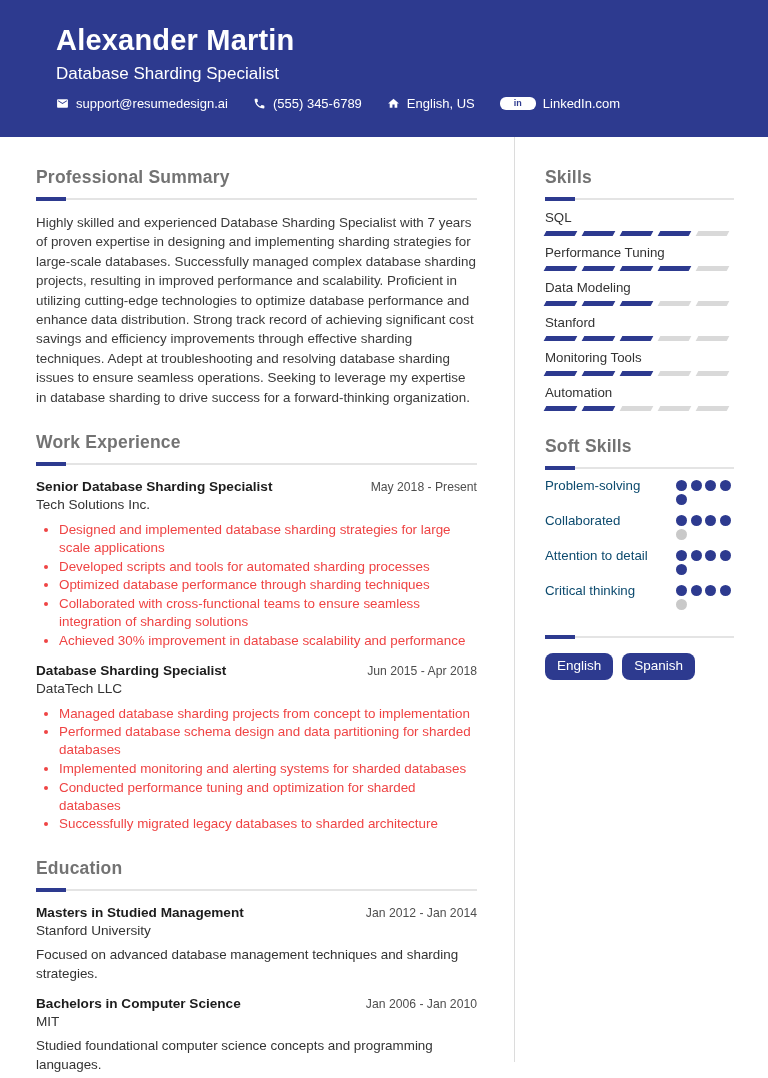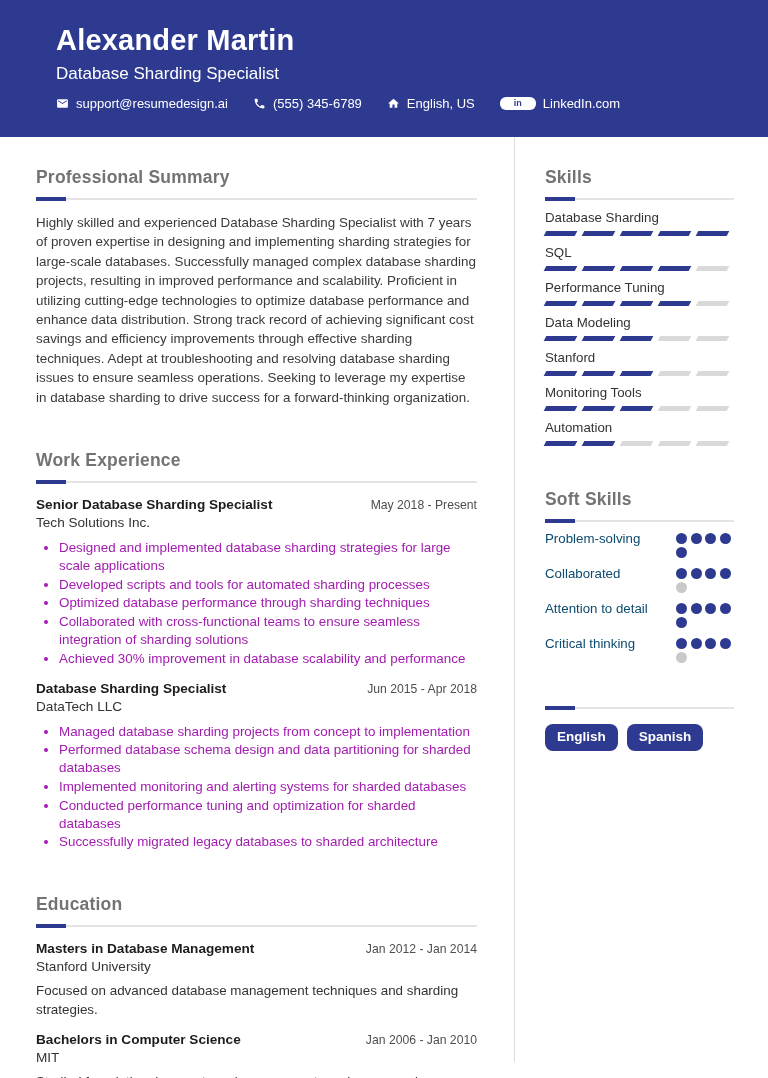--- a/index.html
+++ b/index.html
@@ -26,49 +26,49 @@
   .contact svg{width:13px;height:13px;fill:#fff;flex:0 0 auto}
   .li-badge{width:36px;height:13px;background:#fff;color:var(--accent);
     font-size:9px;font-weight:700;border-radius:6px;display:flex;
     align-items:center;justify-content:center;flex:0 0 auto;line-height:1}
   
   .main{display:flex;height:925px;padding:0 34px 0 36px}
   .left-col{width:441px;margin-right:37px}
   .v-divider{width:1px;background:#dcdcdc}
   .right-col{flex:1;padding-left:30px}
   
-  .section{margin-top:43px}
+  .section{margin-top:25px}
   .section.first{margin-top:30px}
   .section-heading{font-size:17.5px;font-weight:700;color:#737373;margin:0;letter-spacing:.2px}
   .rule{position:relative;height:4px;margin-top:9px}
   .rule .line{position:absolute;left:0;right:0;top:1px;height:2px;background:var(--rule-line)}
   .rule .accent{position:absolute;left:0;top:0;width:30px;height:4px;background:var(--accent)}
   
   .summary-text{font-size:13.4px;line-height:19.4px;color:#3a3a3a;margin:12px 0 0}
   .job,.edu{margin-top:13px}
   .entry-head{display:flex;justify-content:space-between;align-items:flex-end}
   .entry-title{font-size:13.6px;font-weight:700;color:#1c1c1c}
   .entry-dates{font-size:12.2px;color:#4e4e4e;white-space:nowrap;padding-left:10px}
   .entry-sub{font-size:13.6px;color:#333;margin-top:3px}
   ul.bullets{margin:9px 0 3px;padding-left:23px}
-  ul.bullets li{font-size:13.4px;line-height:17.8px;margin-bottom:1px;color:#a21caf}
+  ul.bullets li{font-size:13.4px;line-height:17.8px;margin-bottom:1px;color:#ef4444}
   .edu-desc{font-size:13.4px;line-height:18.6px;color:#333;margin:8px 0 0}
   
   .skill{margin-top:9px}
   .skill-label{font-size:13.3px;color:#333;margin-bottom:6px}
   .skill-bar{display:flex;gap:7px;height:5px;margin-bottom:5px}
   .seg{width:31px;height:5px;background:var(--bar-empty);transform:skewX(-28deg)}
   .seg.filled{background:var(--accent)}
   .soft-row{display:flex;margin-top:8px}
   .soft-label{flex:1;font-size:13.3px;color:#0c4a6e;line-height:16.5px;padding-right:6px}
   .dots{width:58px;display:flex;flex-wrap:wrap;gap:3px 3.5px;align-content:flex-start;padding-top:2px}
   .dot{width:11px;height:11px;border-radius:50%;background:var(--dot-empty)}
   .dot.filled{background:var(--accent)}
   .badges{display:flex;gap:9px;margin-top:14px}
-  .badge{background:var(--accent);color:#fff;font-size:13.5px;font-weight:700;
+  .badge{background:var(--accent);color:#fff;font-size:13.5px;font-weight:400;
     padding:5px 12px 6px;border-radius:8px;line-height:1.2}
 </style>
 </head>
 <body>
 
 <div class="header">
   <h1 class="name">Alexander Martin</h1>
   <div class="headline">Database Sharding Specialist</div>
   <div class="contacts">
       <div class="contact">
@@ -148,21 +148,21 @@
 
     <div class="section">
       <h2 class="section-heading">Education</h2>
       <div class="rule">
           <div class="line"></div>
           <div class="accent"></div>
         </div>
       <div id="schools">
           <div class="edu">
             <div class="entry-head">
-              <div class="entry-title">Masters in Database Management</div>
+              <div class="entry-title">Masters in Studied Management</div>
               <div class="entry-dates">Jan 2012 - Jan 2014</div>
             </div>
             <div class="entry-sub">Stanford University</div>
             <p class="edu-desc">Focused on advanced database management techniques and sharding strategies.</p>
           </div>
           <div class="edu">
             <div class="entry-head">
               <div class="entry-title">Bachelors in Computer Science</div>
               <div class="entry-dates">Jan 2006 - Jan 2010</div>
             </div>
@@ -179,30 +179,20 @@
   <div class="right-col">
 
     <div class="section first">
       <h2 class="section-heading">Skills</h2>
       <div class="rule">
           <div class="line"></div>
           <div class="accent"></div>
         </div>
       <div id="skills">
           <div class="skill">
-            <div class="skill-label">Database Sharding</div>
-            <div class="skill-bar">
-              <span class="seg filled"></span>
-              <span class="seg filled"></span>
-              <span class="seg filled"></span>
-              <span class="seg filled"></span>
-              <span class="seg filled"></span>
-            </div>
-          </div>
-          <div class="skill">
             <div class="skill-label">SQL</div>
             <div class="skill-bar">
               <span class="seg filled"></span>
               <span class="seg filled"></span>
               <span class="seg filled"></span>
               <span class="seg filled"></span>
               <span class="seg"></span>
             </div>
           </div>
           <div class="skill">

